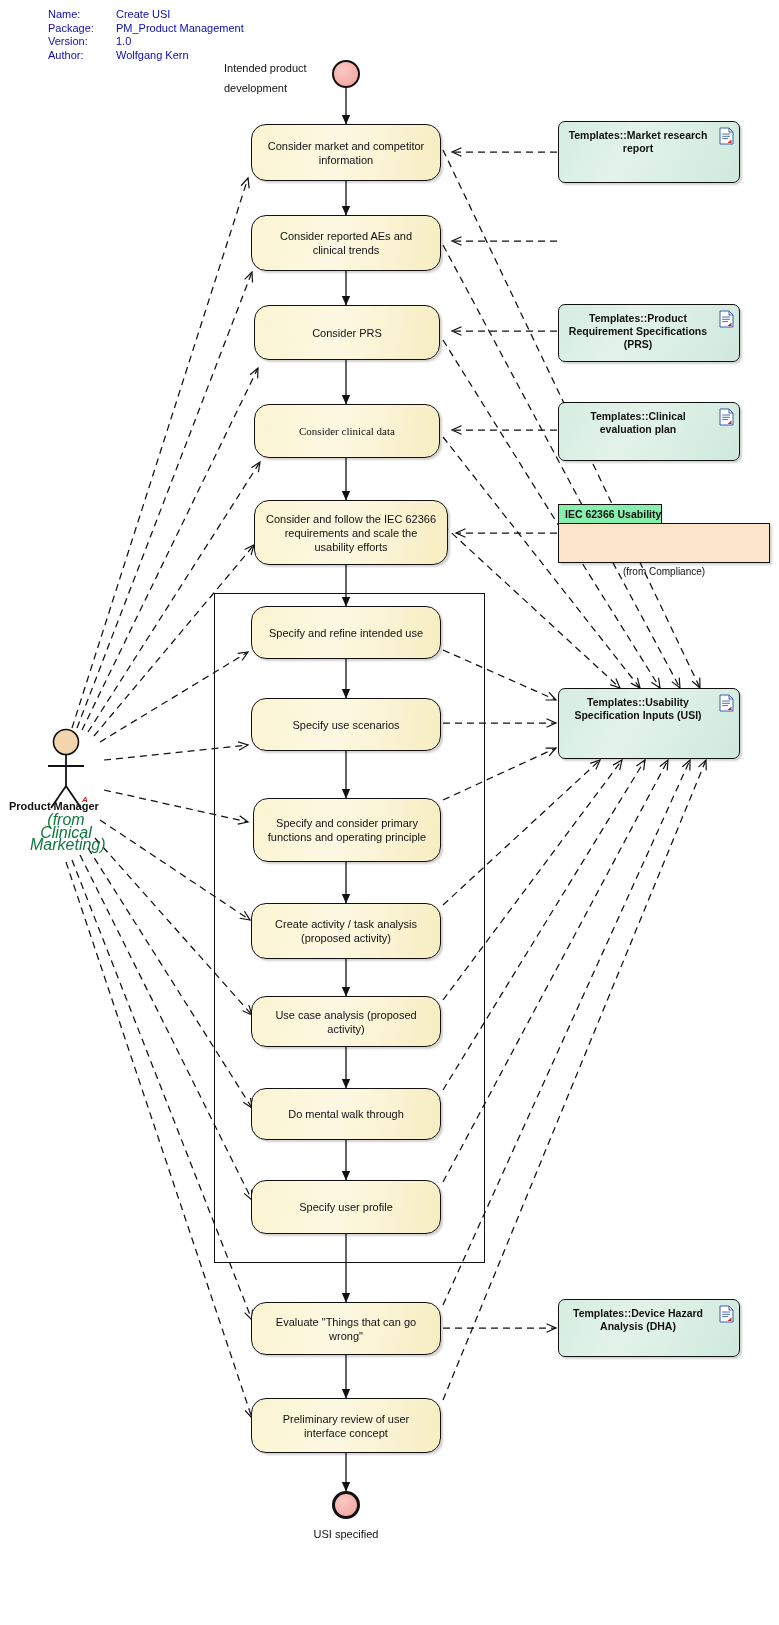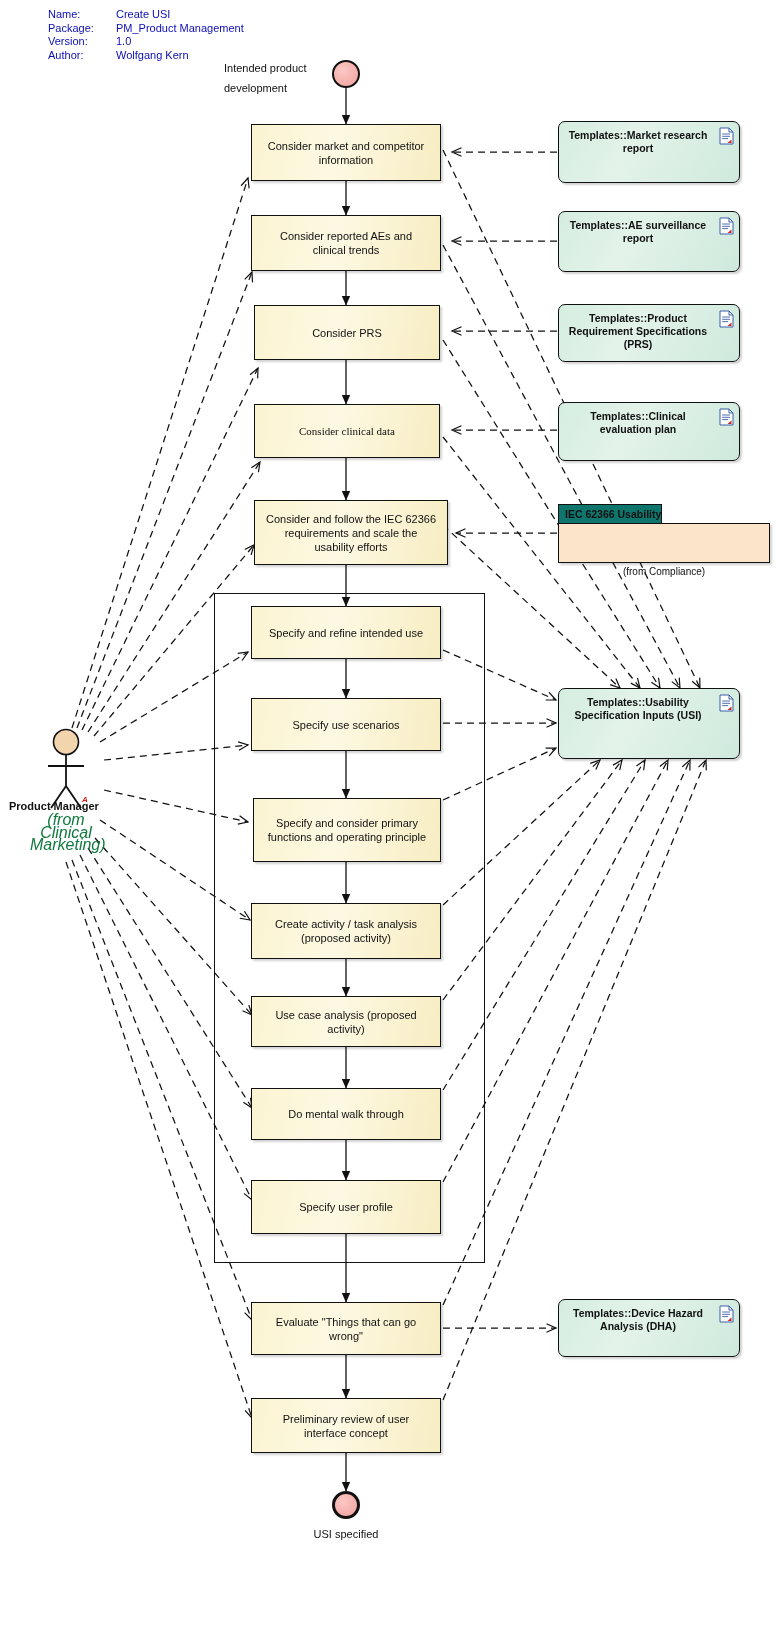--- a/index.html
+++ b/index.html
@@ -33,21 +33,21 @@
     white-space: nowrap;
   }
   .meta .row { display: block; }
   .meta .k { display: inline-block; width: 68px; }
   .meta .v { display: inline-block; }
 
   
   .node {
     position: absolute;
     border: 1.3px solid #111;
-    border-radius: 0;
+    border-radius: 15px;
     background: linear-gradient(100deg,#fbf4d2 0%,#fdf8e2 45%,#f7edc2 100%);
     box-shadow: 2px 2px 2px rgba(0,0,0,0.18);
     display: flex;
     align-items: center;
     justify-content: center;
     text-align: center;
     font-size: 11px;
     color: #111;
     line-height: 14px;
     padding: 4px 10px;
@@ -73,21 +73,21 @@
     position: absolute;
     right: 5px; top: 5px;
     width: 15px; height: 18px;
   }
 
   
   .pkg-tab {
     position: absolute;
     border: 1.3px solid #111;
     border-bottom: none;
-    background: #0f766e;
+    background: #86efac;
     font-size: 10.5px;
     font-weight: bold;
     color: #111;
     padding: 3px 8px 2px 6px;
     line-height: 13px;
     white-space: nowrap;
   }
   .pkg-body {
     position: absolute;
     border: 1.3px solid #111;
@@ -317,31 +317,20 @@
     <svg class="doc-icon" viewBox="0 0 15 18">
       <path d="M1,1 H10 L14,5 V17 H1 Z" fill="#ffffff" stroke="#3a5ea8" stroke-width="1"></path>
       <path d="M10,1 V5 H14" fill="none" stroke="#3a5ea8" stroke-width="1"></path>
       <line x1="3.2" y1="7" x2="11" y2="7" stroke="#3a5ea8" stroke-width="0.9"></line>
       <line x1="3.2" y1="9.3" x2="11" y2="9.3" stroke="#3a5ea8" stroke-width="0.9"></line>
       <line x1="3.2" y1="11.6" x2="9" y2="11.6" stroke="#3a5ea8" stroke-width="0.9"></line>
       <path d="M8.5,16 L12.5,12.5 L12.5,16 Z" fill="#d02020"></path>
     </svg>
   </div>
 
-  <div class="artifact" style="left:558px; top:211px; width:182px; height:61px;">
-    <span class="lbl">Templates::AE surveillance report</span>
-    <svg class="doc-icon" viewBox="0 0 15 18">
-      <path d="M1,1 H10 L14,5 V17 H1 Z" fill="#ffffff" stroke="#3a5ea8" stroke-width="1"></path>
-      <path d="M10,1 V5 H14" fill="none" stroke="#3a5ea8" stroke-width="1"></path>
-      <line x1="3.2" y1="7" x2="11" y2="7" stroke="#3a5ea8" stroke-width="0.9"></line>
-      <line x1="3.2" y1="9.3" x2="11" y2="9.3" stroke="#3a5ea8" stroke-width="0.9"></line>
-      <line x1="3.2" y1="11.6" x2="9" y2="11.6" stroke="#3a5ea8" stroke-width="0.9"></line>
-      <path d="M8.5,16 L12.5,12.5 L12.5,16 Z" fill="#d02020"></path>
-    </svg>
-  </div>
 
   <div class="artifact" style="left:558px; top:304px; width:182px; height:58px;padding-left:8px;">
     <span class="lbl">Templates::Product Requirement Specifications (PRS)</span>
     <svg class="doc-icon" viewBox="0 0 15 18">
       <path d="M1,1 H10 L14,5 V17 H1 Z" fill="#ffffff" stroke="#3a5ea8" stroke-width="1"></path>
       <path d="M10,1 V5 H14" fill="none" stroke="#3a5ea8" stroke-width="1"></path>
       <line x1="3.2" y1="7" x2="11" y2="7" stroke="#3a5ea8" stroke-width="0.9"></line>
       <line x1="3.2" y1="9.3" x2="11" y2="9.3" stroke="#3a5ea8" stroke-width="0.9"></line>
       <line x1="3.2" y1="11.6" x2="9" y2="11.6" stroke="#3a5ea8" stroke-width="0.9"></line>
       <path d="M8.5,16 L12.5,12.5 L12.5,16 Z" fill="#d02020"></path>

